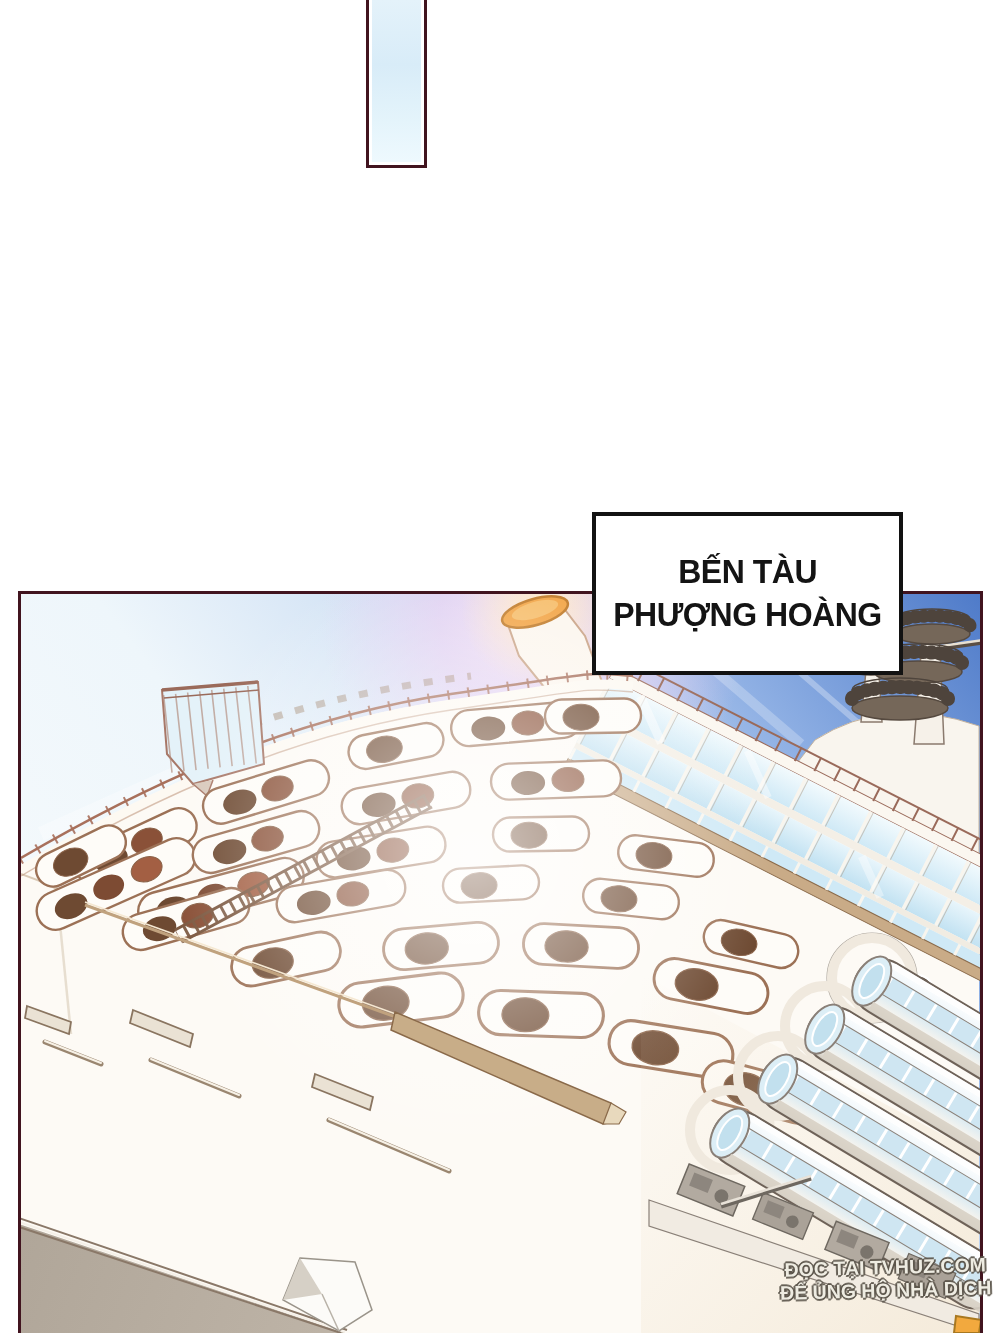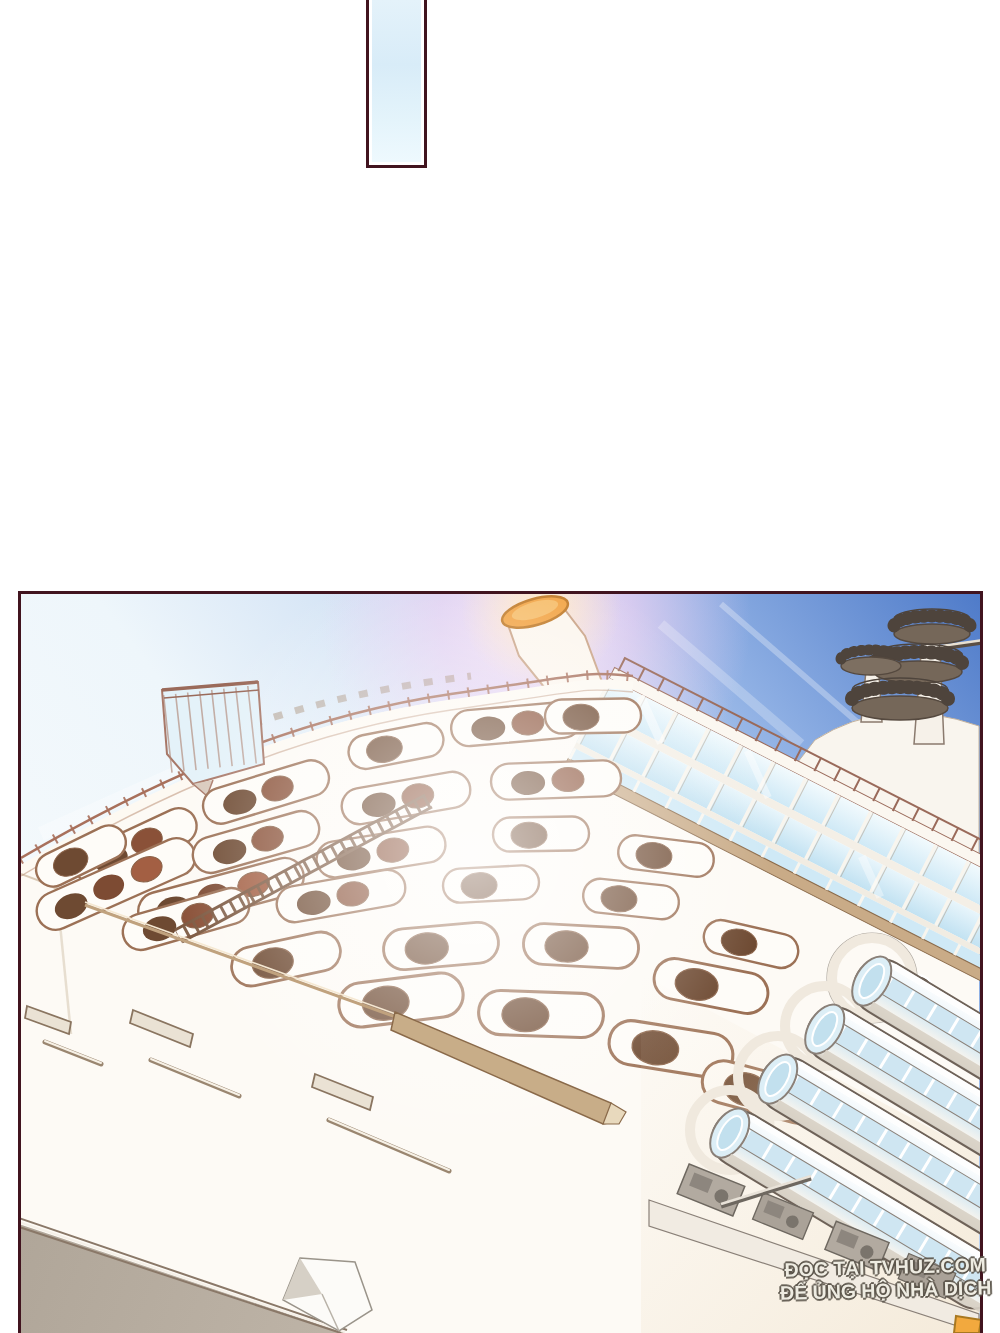--- a/index.html
+++ b/index.html
@@ -331,19 +331,23 @@
           <rect x="-22" y="-10" width="20" height="14" fill="#8d867e"></rect>
         </g>
         <path d="M700,612 L790,584" stroke="#6e6860" stroke-width="5" fill="none"></path>
         <path d="M700,610 L790,582" stroke="#e8e2d8" stroke-width="2.5" fill="none"></path>
       </g>
 
       <polygon points="935,722 960,726 958,739 933,739" fill="#f2a93e" stroke="#a87820" stroke-width="2"></polygon>
     </svg>
   </div>
 
+  <div class="caption">
+    <span>BẾN TÀU</span>
+    <span>PHƯỢNG HOÀNG</span>
+  </div>
 
   <div class="watermark">
     <span>ĐỌC TẠI TVHUZ.COM</span>
     <span>ĐỂ ỦNG HỘ NHÀ DỊCH</span>
   </div>
 
 </div>
 
 </body></html>

